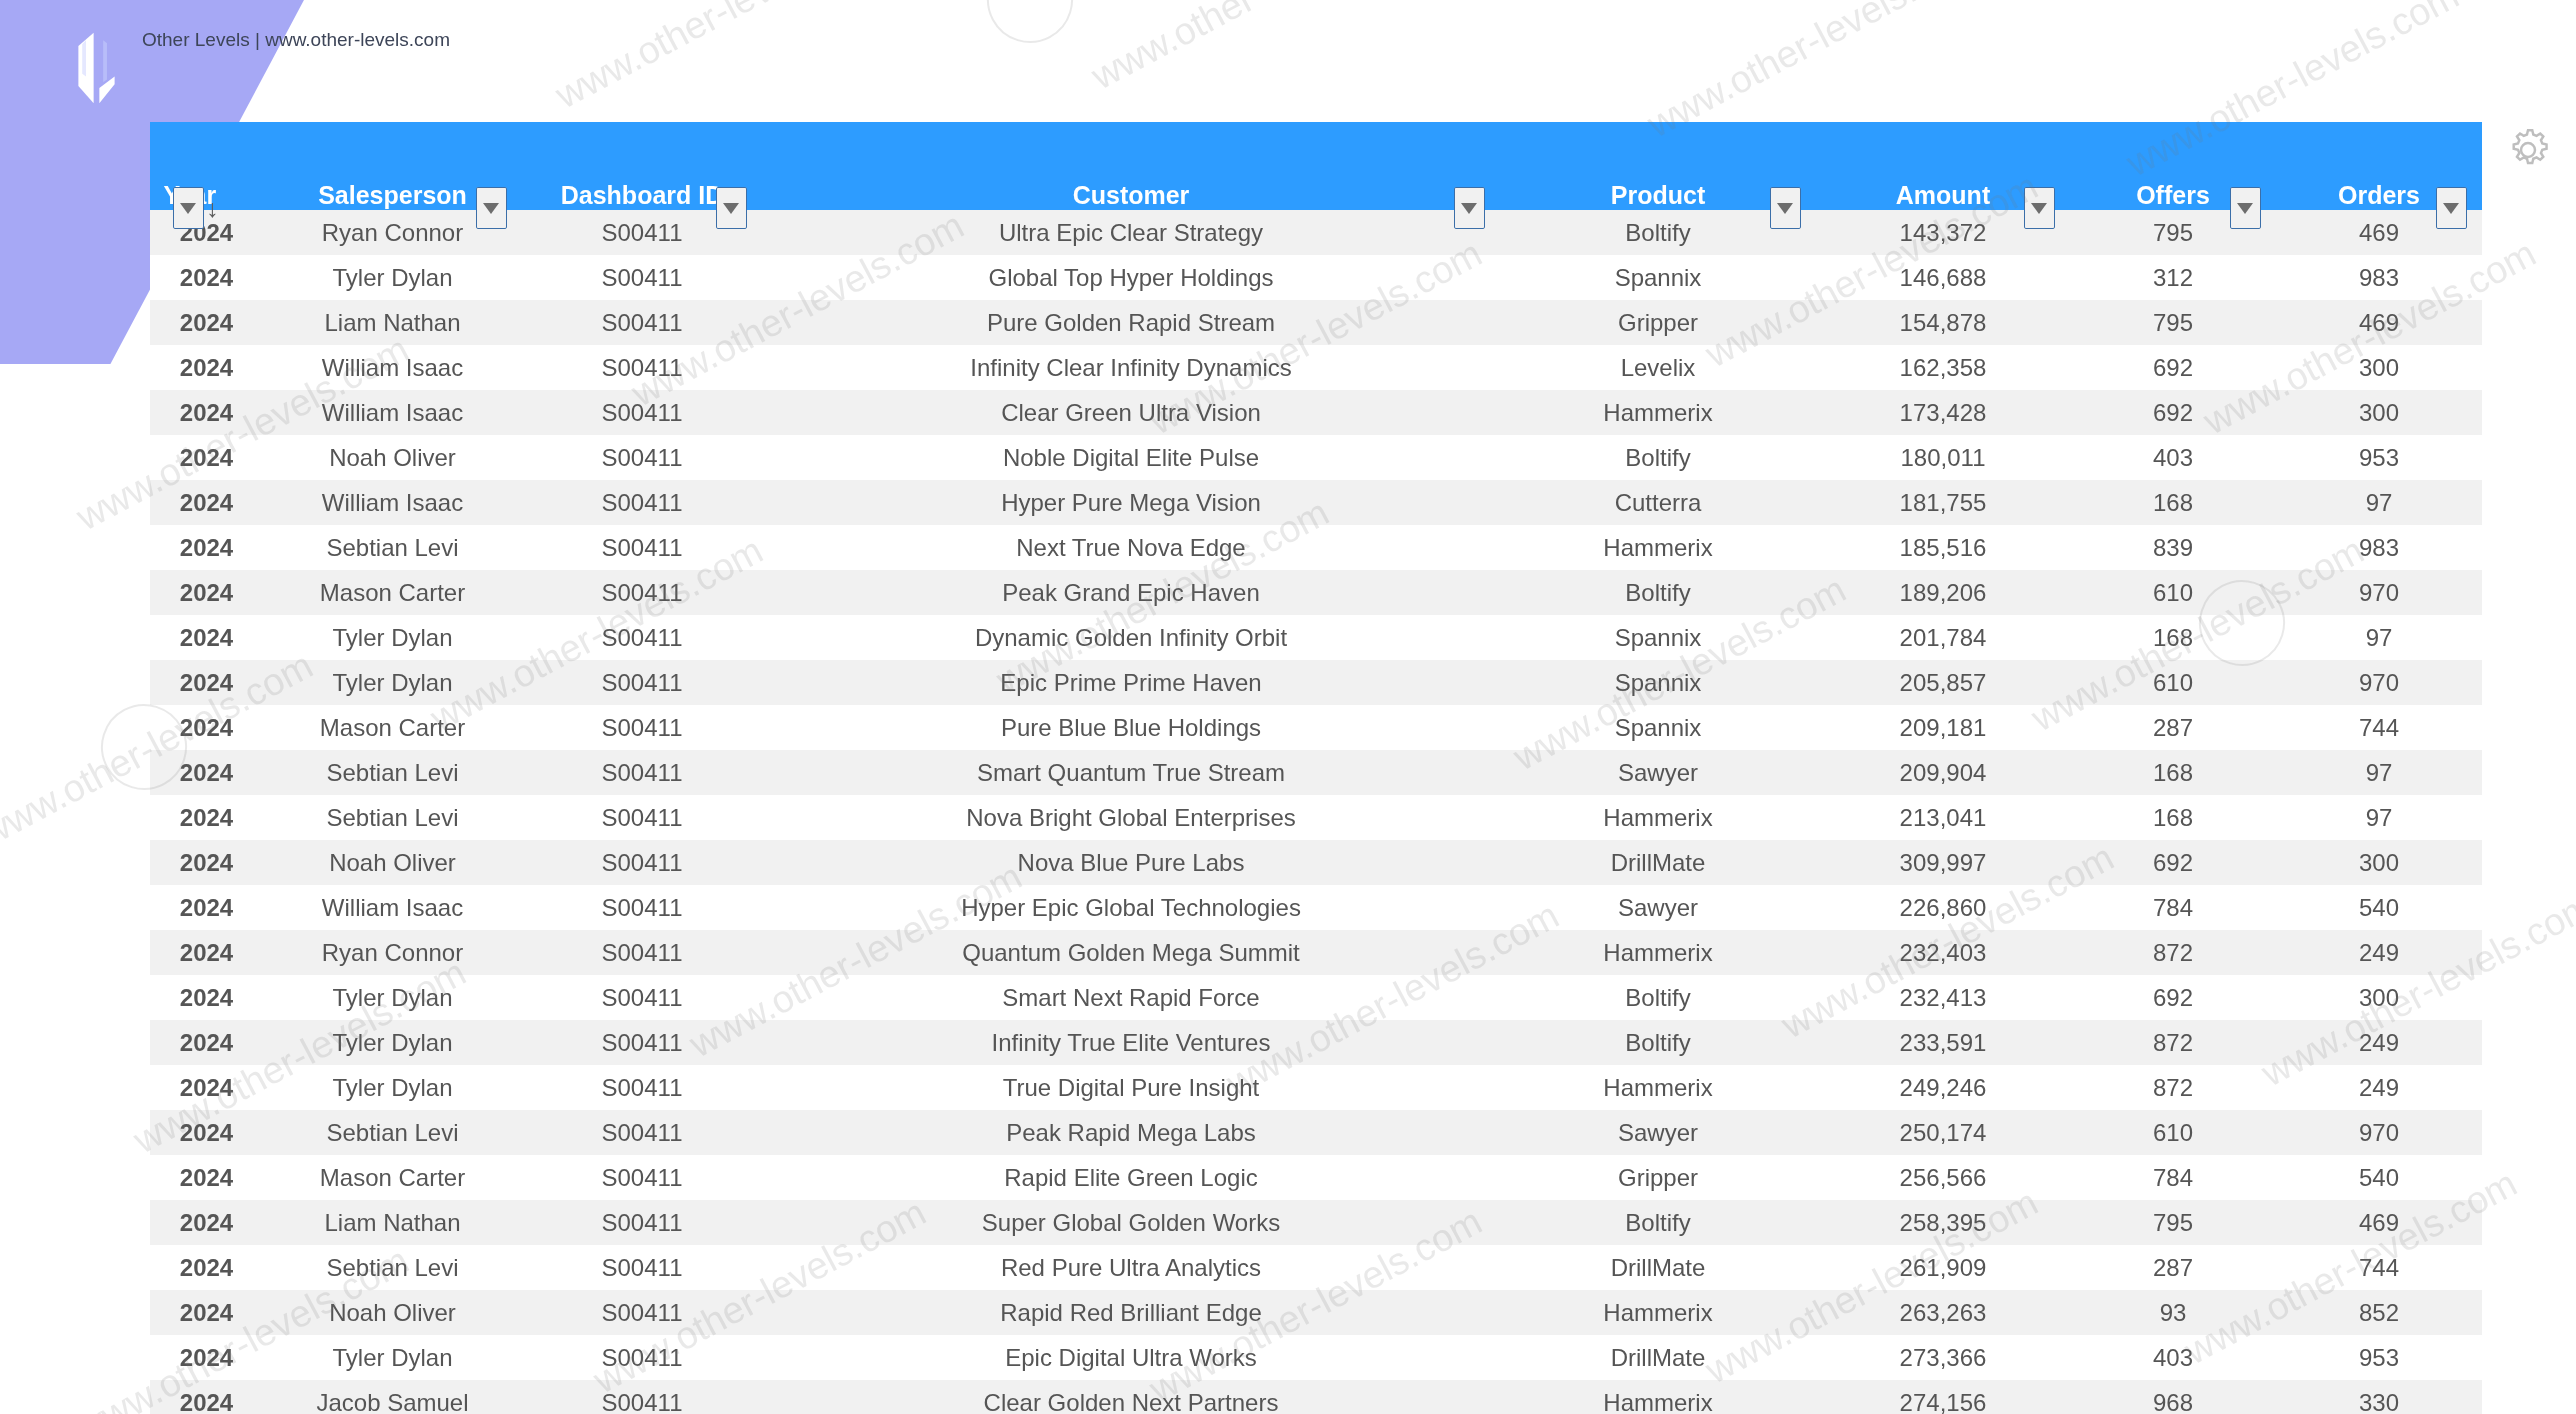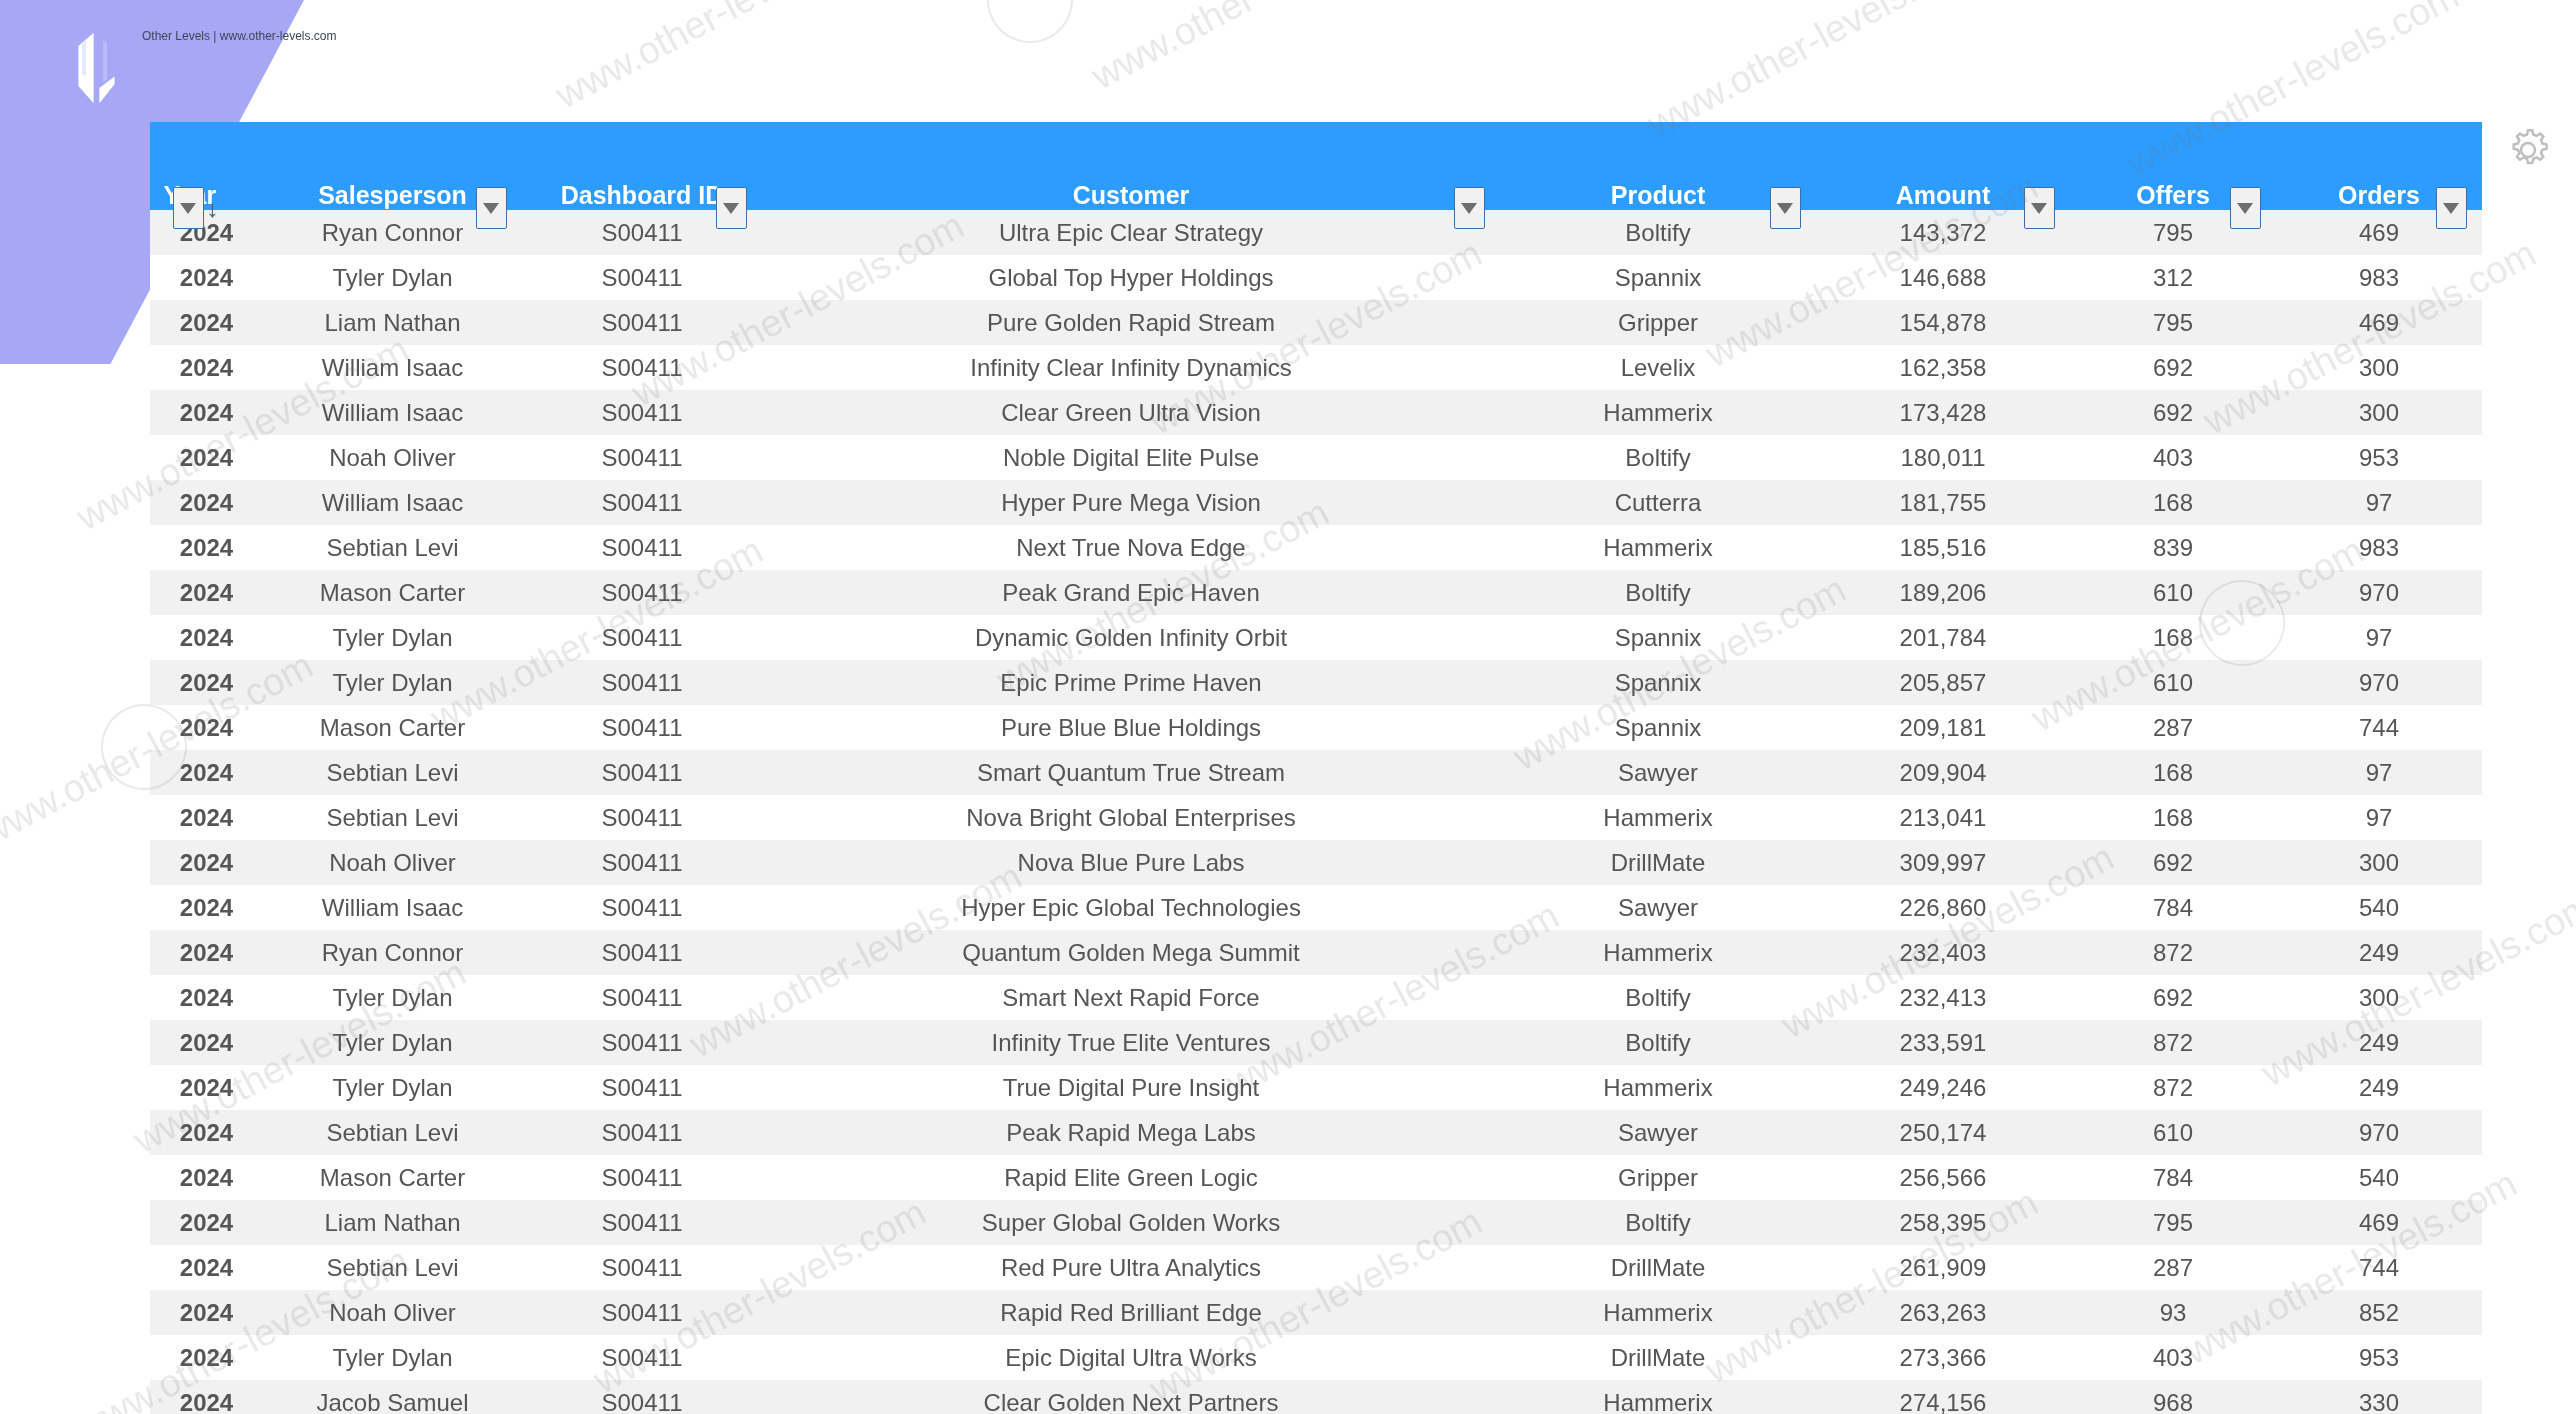--- a/index.html
+++ b/index.html
@@ -54,21 +54,21 @@
   #page-title {
     font-size: 38px;
     font-weight: 400;
     color: #2b3348;
     letter-spacing: -0.2px;
     line-height: 1.05;
     white-space: nowrap;
   }
   #page-subtitle {
     margin-top: 5.8px;
-    font-size: 12px;
+    font-size: 19px;
     color: #3d4558;
     white-space: nowrap;
   }
 
   
   #view-toggle {
     position: absolute;
     top: 29px;
     right: 146px;
     display: flex;

